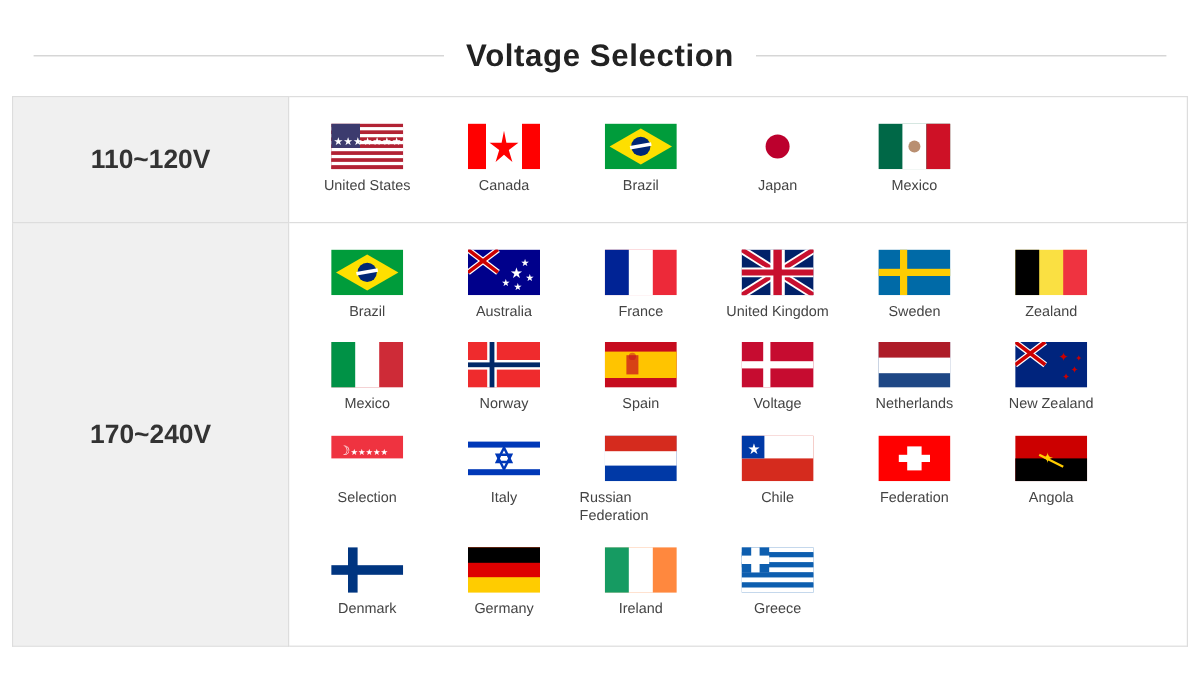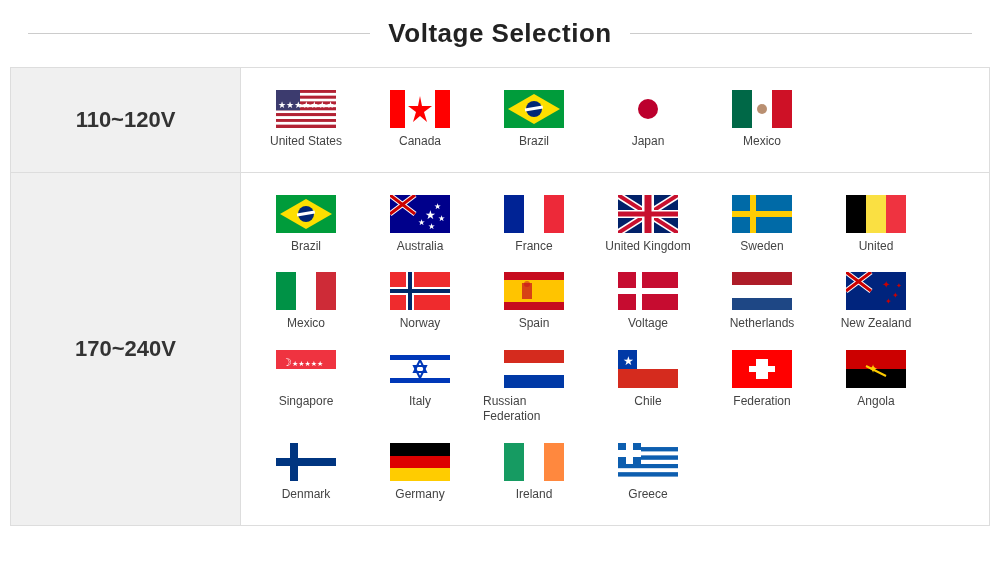--- a/index.html
+++ b/index.html
@@ -7,20 +7,21 @@
       font-family: Arial, sans-serif;
       background: #fff;
       width: 1000px;
       min-height: 578px;
     }
 
     .page-wrapper {
       width: 1000px;
       background: #fff;
       padding: 18px 10px 20px;
+      margin-top: 13px;
     }
 
     .title-section {
       display: flex;
       align-items: center;
       justify-content: center;
       margin-bottom: 18px;
     }
 
     .title-line {
@@ -221,21 +222,21 @@
       <rect y="16" width="60" height="6" fill="#FECC02"></rect>
     </svg></div>
                 <span class="country-name">Sweden</span>
               </div>
               <div class="country-item">
                 <div class="flag"><svg xmlns="http://www.w3.org/2000/svg" viewBox="0 0 60 38" width="60" height="38">
       <rect width="60" height="38" fill="#FAE042"></rect>
       <rect width="20" height="38" fill="#000"></rect>
       <rect x="40" width="20" height="38" fill="#EF3340"></rect>
     </svg></div>
-                <span class="country-name">United</span>
+                <span class="country-name">Zealand</span>
               </div>
               <div class="country-item">
                 <div class="flag"><svg xmlns="http://www.w3.org/2000/svg" viewBox="0 0 60 38" width="60" height="38">
       <rect width="60" height="38" fill="#CE2B37"></rect>
       <rect width="40" height="38" fill="#fff"></rect>
       <rect width="20" height="38" fill="#009246"></rect>
     </svg></div>
                 <span class="country-name">Mexico</span>
               </div>
               <div class="country-item">
@@ -287,21 +288,21 @@
     </svg></div>
                 <span class="country-name">New Zealand</span>
               </div>
               <div class="country-item">
                 <div class="flag"><svg xmlns="http://www.w3.org/2000/svg" viewBox="0 0 60 38" width="60" height="38">
       <rect width="60" height="38" fill="#fff"></rect>
       <rect width="60" height="19" fill="#EF3340"></rect>
       <text x="6" y="16" font-size="11" fill="#fff">☽</text>
       <text x="16" y="16" font-size="7" fill="#fff">★★★★★</text>
     </svg></div>
-                <span class="country-name">Singapore</span>
+                <span class="country-name">Selection</span>
               </div>
               <div class="country-item">
                 <div class="flag"><svg xmlns="http://www.w3.org/2000/svg" viewBox="0 0 60 38" width="60" height="38">
       <rect width="60" height="38" fill="#fff"></rect>
       <rect y="5" width="60" height="5" fill="#0038B8"></rect>
       <rect y="28" width="60" height="5" fill="#0038B8"></rect>
       <polygon points="30,10 36,22 24,22" fill="none" stroke="#0038B8" stroke-width="2"></polygon>
       <polygon points="30,28 36,16 24,16" fill="none" stroke="#0038B8" stroke-width="2"></polygon>
     </svg></div>
                 <span class="country-name">Italy</span>

